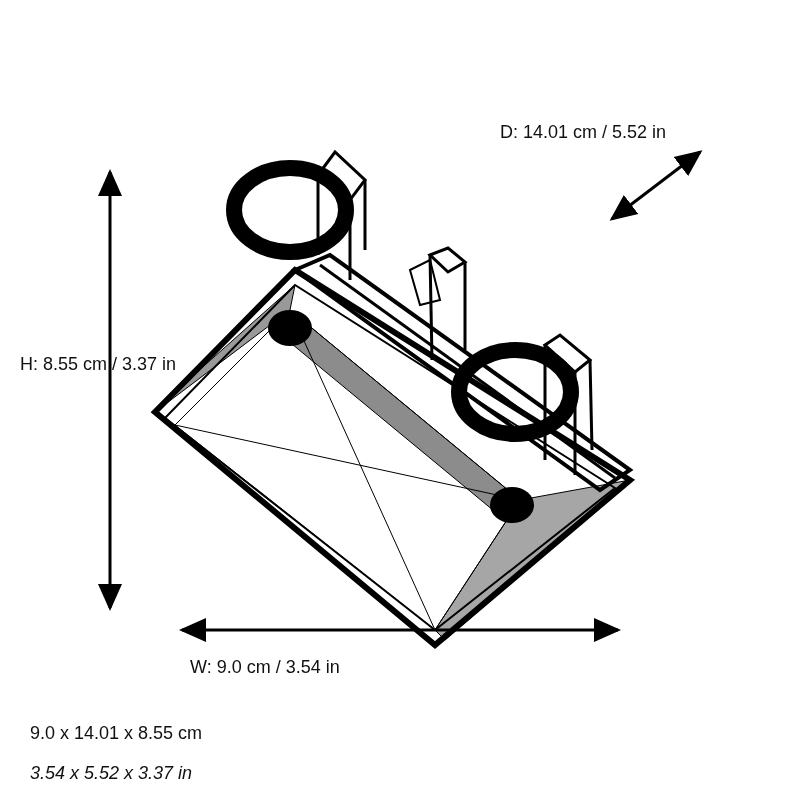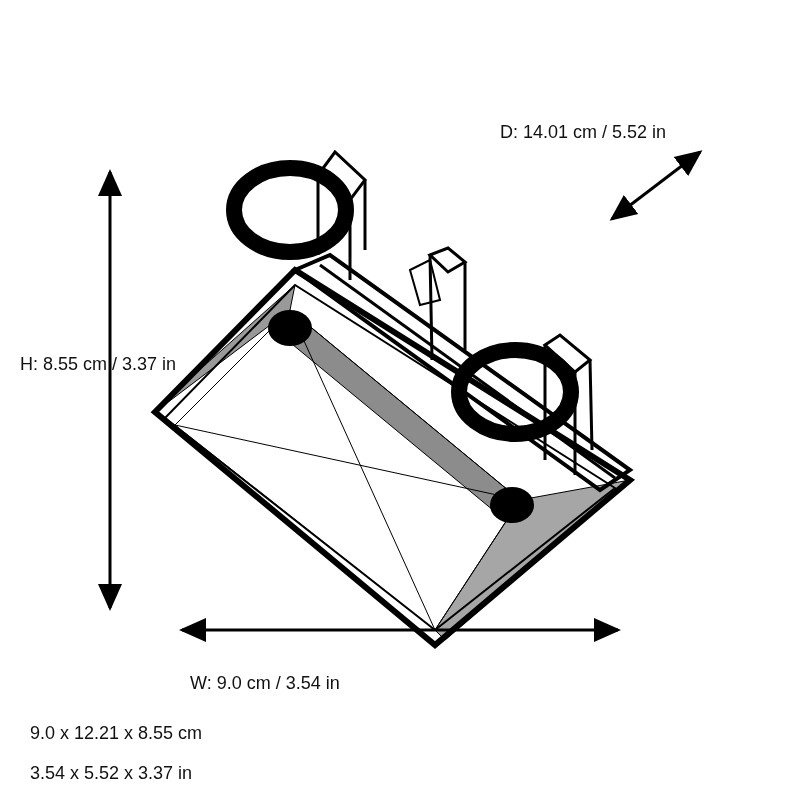--- a/index.html
+++ b/index.html
@@ -58,15 +58,15 @@
     <polygon points="410,270 430,260 440,300 420,305" stroke-width="2"></polygon>
     <polygon points="545,345 560,335 590,360 575,372"></polygon>
     <line x1="545" y1="345" x2="545" y2="460"></line>
     <line x1="575" y1="372" x2="575" y2="475"></line>
     <line x1="590" y1="360" x2="592" y2="450"></line>
   </g>
 </svg>
 
 <div class="label" style="left:500px; top:123px;text-align:center;">D: 14.01 cm / 5.52 in</div>
 <div class="label" style="left:20px; top:345px;margin-top:10px;">H: 8.55 cm / 3.37 in</div>
-<div class="label" style="left:190px; top:658px;margin-top:16px;">W: 9.0 cm / 3.54 in</div>
-<div class="label" style="left:30px; top:724px;">9.0 x 12.21 x 8.55 cm</div>
-<div class="label" style="left:30px; top:764px;">3.54 x 5.52 x 3.37 in</div>
+<div class="label" style="left:190px; top:658px;">W: 9.0 cm / 3.54 in</div>
+<div class="label" style="left:30px; top:724px;">9.0 x 14.01 x 8.55 cm</div>
+<div class="label" style="left:30px; top:764px;font-style:italic;">3.54 x 5.52 x 3.37 in</div>
 
 </body></html>

